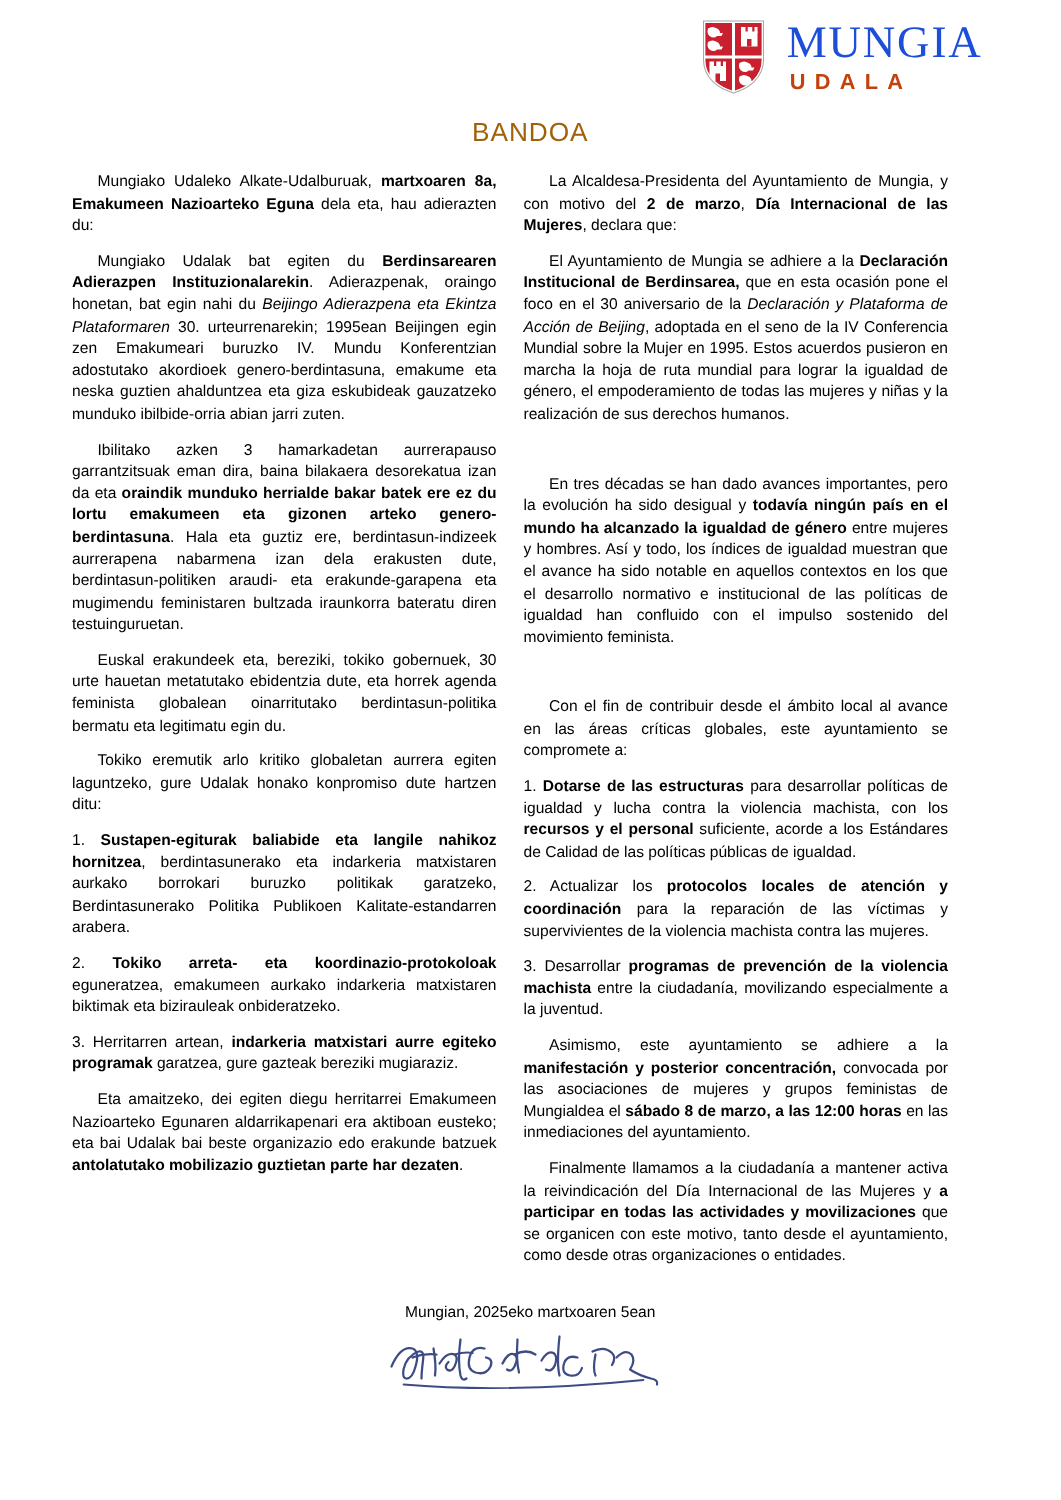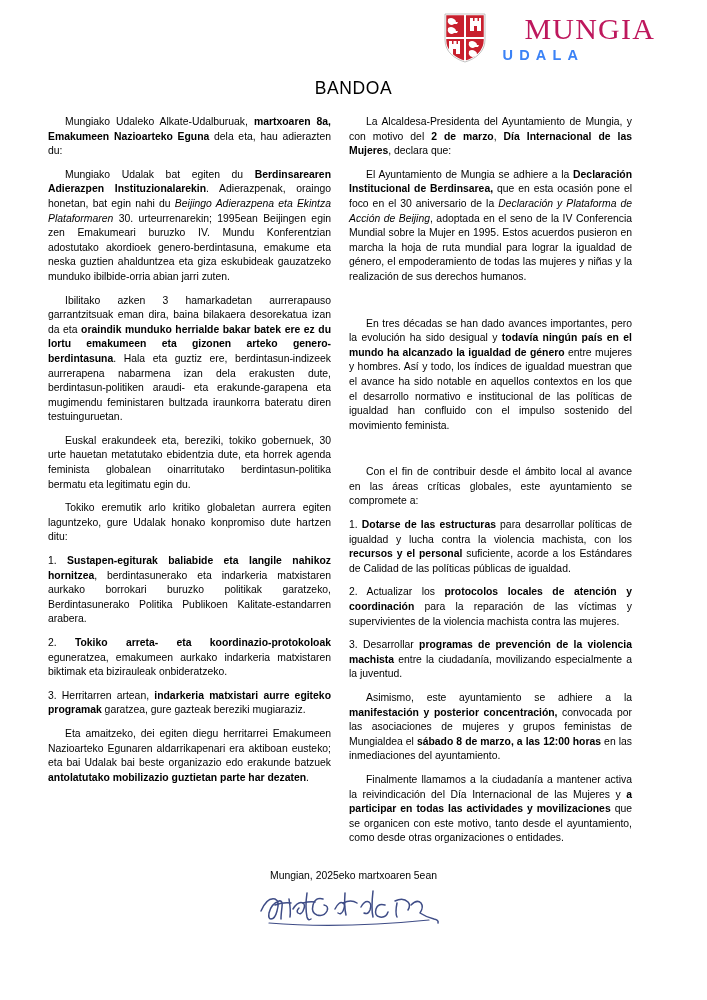--- a/index.html
+++ b/index.html
@@ -39,42 +39,41 @@
   .logo-words {
     display: flex;
     flex-direction: column;
     align-items: flex-start;
     line-height: 1;
   }
   .logo-mungia {
     font-family: "Liberation Serif", serif;
     font-size: 30px;
     letter-spacing: 1.2px;
-    color: #be185d;
+    color: #1d4ed8;
     font-weight: 400;
-    margin-left: 24px;
   }
   .logo-udala {
     font-family: "Liberation Sans", sans-serif;
     font-size: 14.5px;
     letter-spacing: 6.2px;
-    color: #3b82f6;
+    color: #c2410c;
     font-weight: 700;
     margin-top: 4px;
     margin-left: 2px;
   }
 
   
   .doc-title {
     text-align: center;
     font-size: 17.5px;
     letter-spacing: 0.6px;
     font-weight: 400;
     margin: 6px 0 16px 0;
-    color: #000000;
+    color: #a16207;
   }
 
   
   .columns {
     display: flex;
     gap: 18px;
     padding: 0 48px;
     box-sizing: border-box;
     align-items: flex-start;
   }

